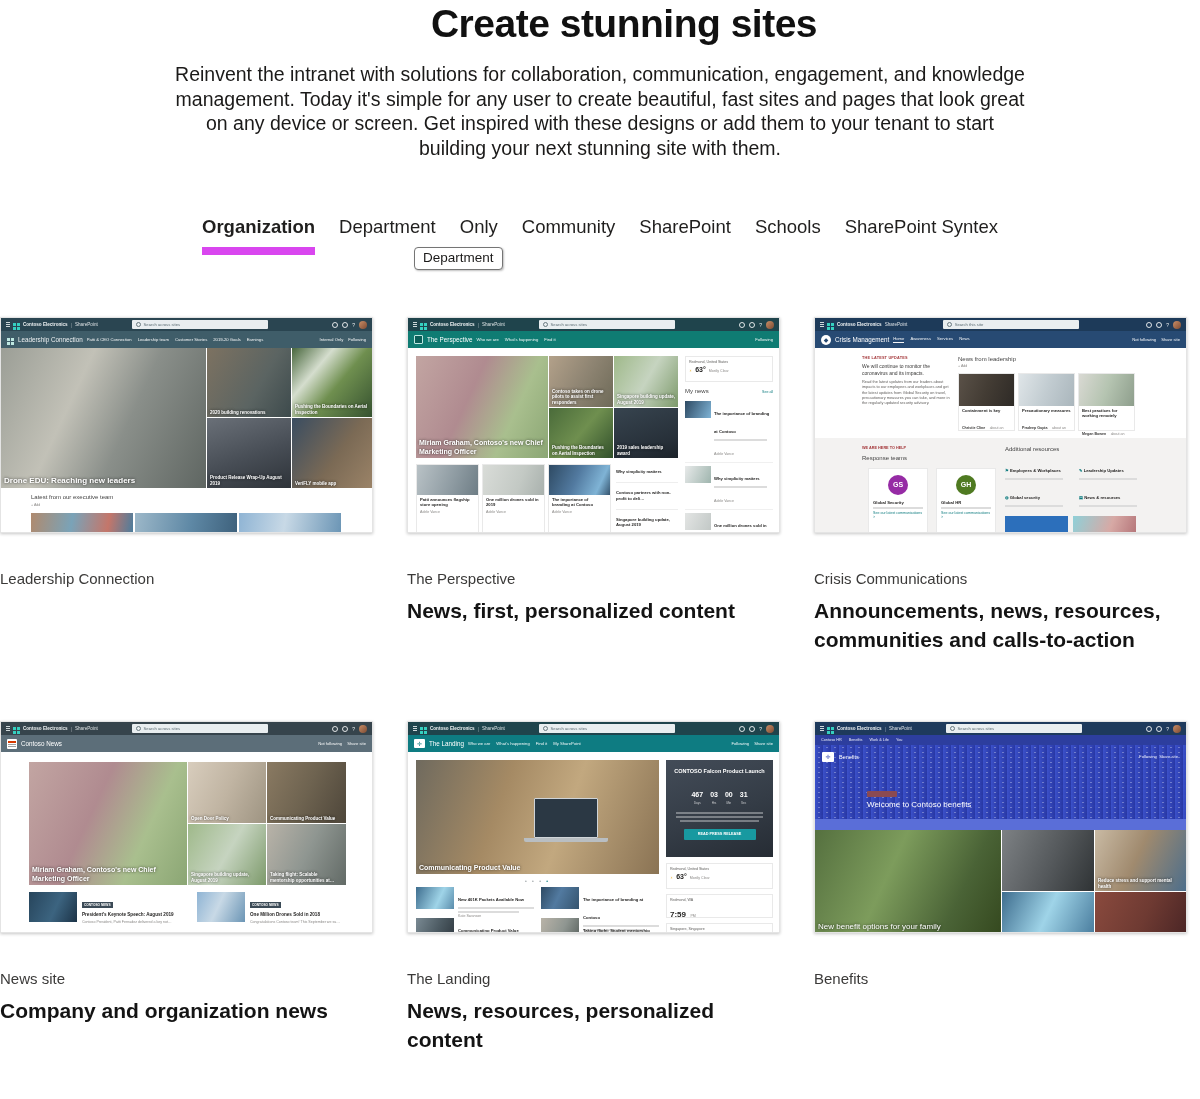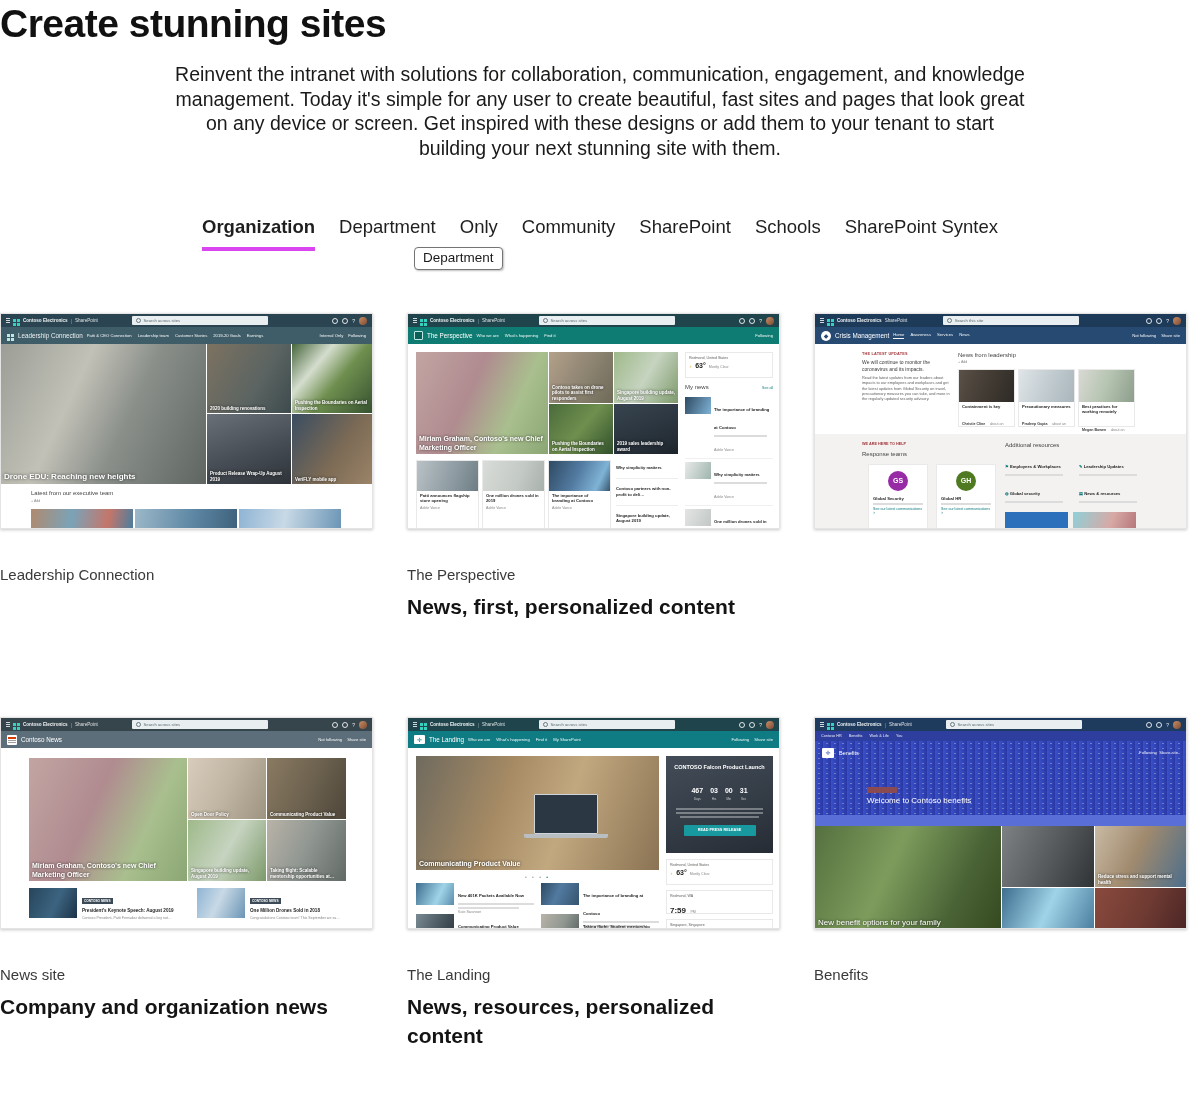--- a/index.html
+++ b/index.html
@@ -1,25 +1,25 @@
 <!DOCTYPE html>
 <html><head>
 <meta charset="utf-8">
 <style>
   html,body{margin:0;padding:0;background:#fff;width:1200px;height:1099px;overflow:hidden;
     font-family:"Liberation Sans",sans-serif;color:#1b1a19;}
   .wrap{position:relative;width:1200px;height:1099px;}
   
-  .page-title{margin:0;padding-top:2px;font-size:39px;font-weight:700;color:#111;letter-spacing:-.5px;}
+  .page-title{margin:0;padding-top:2px;text-align:center;font-size:39px;font-weight:700;color:#111;letter-spacing:-.5px;padding-left:48px;}
   .intro{width:850px;margin:16px auto 0;text-align:center;font-size:19.5px;line-height:24.5px;color:#1b1a19;}
   
   .tabs-wrap{position:relative;margin-top:56px;}
   .tabs{display:flex;justify-content:center;gap:24px;font-size:18.5px;}
   .tab{padding-bottom:9px;cursor:pointer;color:#201f1e;}
-  .tab.active{font-weight:700;border-bottom:4px solid #d946ef;}
+  .tab.active{font-weight:700;border-bottom:8px solid #d946ef;}
   .tooltip{position:absolute;left:414px;top:31px;background:#fff;border:1px solid #757575;border-radius:4px;
     padding:2px 8px 4px;font-size:13.5px;color:#1b1a19;box-shadow:1px 1px 2px rgba(0,0,0,.25);}
   
   .cards{display:grid;grid-template-columns:373px 373px 373px;column-gap:34px;margin-top:62px;}
   .card{width:373px;height:404px;}
   .thumb{position:relative;width:373px;height:216px;background:#fff;border:1px solid #e4e4e4;
     box-shadow:0 1px 3px rgba(0,0,0,.22);box-sizing:border-box;overflow:hidden;cursor:pointer;}
   .row2 .thumb{height:212px;}
   .cap-name{margin-top:37px;font-size:15px;color:#3b3a39;}
   .cap-desc{margin-top:9px;font-size:21px;font-weight:700;color:#141414;line-height:29px;width:373px;}
@@ -104,21 +104,21 @@
             <span>Customer Stories</span>
             <span>2019-20 Goals</span>
             <span>Earnings</span>
           </span>
           <span class="sr">
               <span>Internal Only</span>
               <span>Following</span>
             </span>
         </div>
         <div class="tile" style="left:0;top:30px;width:205px;height:140px;background:linear-gradient(115deg,#9b9e96 0%,#c2c1b7 35%,#8a8f8a 60%,#5f6662 100%)">
-          <span class="cap c8">Drone EDU: Reaching new heights</span>
+          <span class="cap c8">Drone EDU: Reaching new leaders</span>
         </div>
         <div class="tile" style="left:206px;top:30px;width:84px;height:69px;background:linear-gradient(120deg,#7d7261 0%,#5b6462 60%,#3d4a4c 100%)">
           <span class="cap c45">2020 building renovations</span>
         </div>
         <div class="tile" style="left:291px;top:30px;width:82px;height:69px;background:linear-gradient(130deg,#47663c 0%,#69885048 30%,#6f8f4f 55%,#34502f 100%)">
           <span class="cap c45">Pushing the Boundaries on Aerial Inspection</span>
         </div>
         <div class="tile" style="left:206px;top:100px;width:84px;height:70px;background:linear-gradient(160deg,#6a7078 0%,#474d55 55%,#2e3339 100%)">
           <span class="cap c45">Product Release Wrap-Up August 2019</span>
         </div>
@@ -320,20 +320,22 @@
               <div><span class="t4 teal">◍ </span><span class="t4">Global security</span><div class="gb" style="width:85%"></div></div>
               <div><span class="t4 teal">▤ </span><span class="t4">News &amp; resources</span><div class="gb" style="width:85%"></div></div>
               <div><span class="t4 teal">☏ </span><span class="t4">News from the WHO</span><div class="gb" style="width:85%"></div></div>
               <div><span class="t4 teal">☏ </span><span class="t4">News from the CDC</span><div class="gb" style="width:85%"></div></div>
             </div>
           </div>
           <div class="abs" style="left:190px;top:78px;width:63px;height:18px;background:#2c6fbb"></div>
           <div class="abs" style="left:258px;top:78px;width:63px;height:18px;background:linear-gradient(110deg,#8fd0d8 0%,#d7a9a5 60%,#b5767a 100%)"></div>
         </div>
       </div>
+      <div class="cap-name">Crisis Communications</div>
+      <div class="cap-desc">Announcements, news, resources, communities and calls-to-action</div>
     </div>
 
     <div class="card row2">
       <div class="thumb">
         <div class="sb" style="background:#36444c">
           <span class="burger"></span>
           <span class="clogo"></span>
           <span class="bt">Contoso Electronics</span>
           <span class="pipe">|</span>
           <span class="pt">SharePoint</span>

